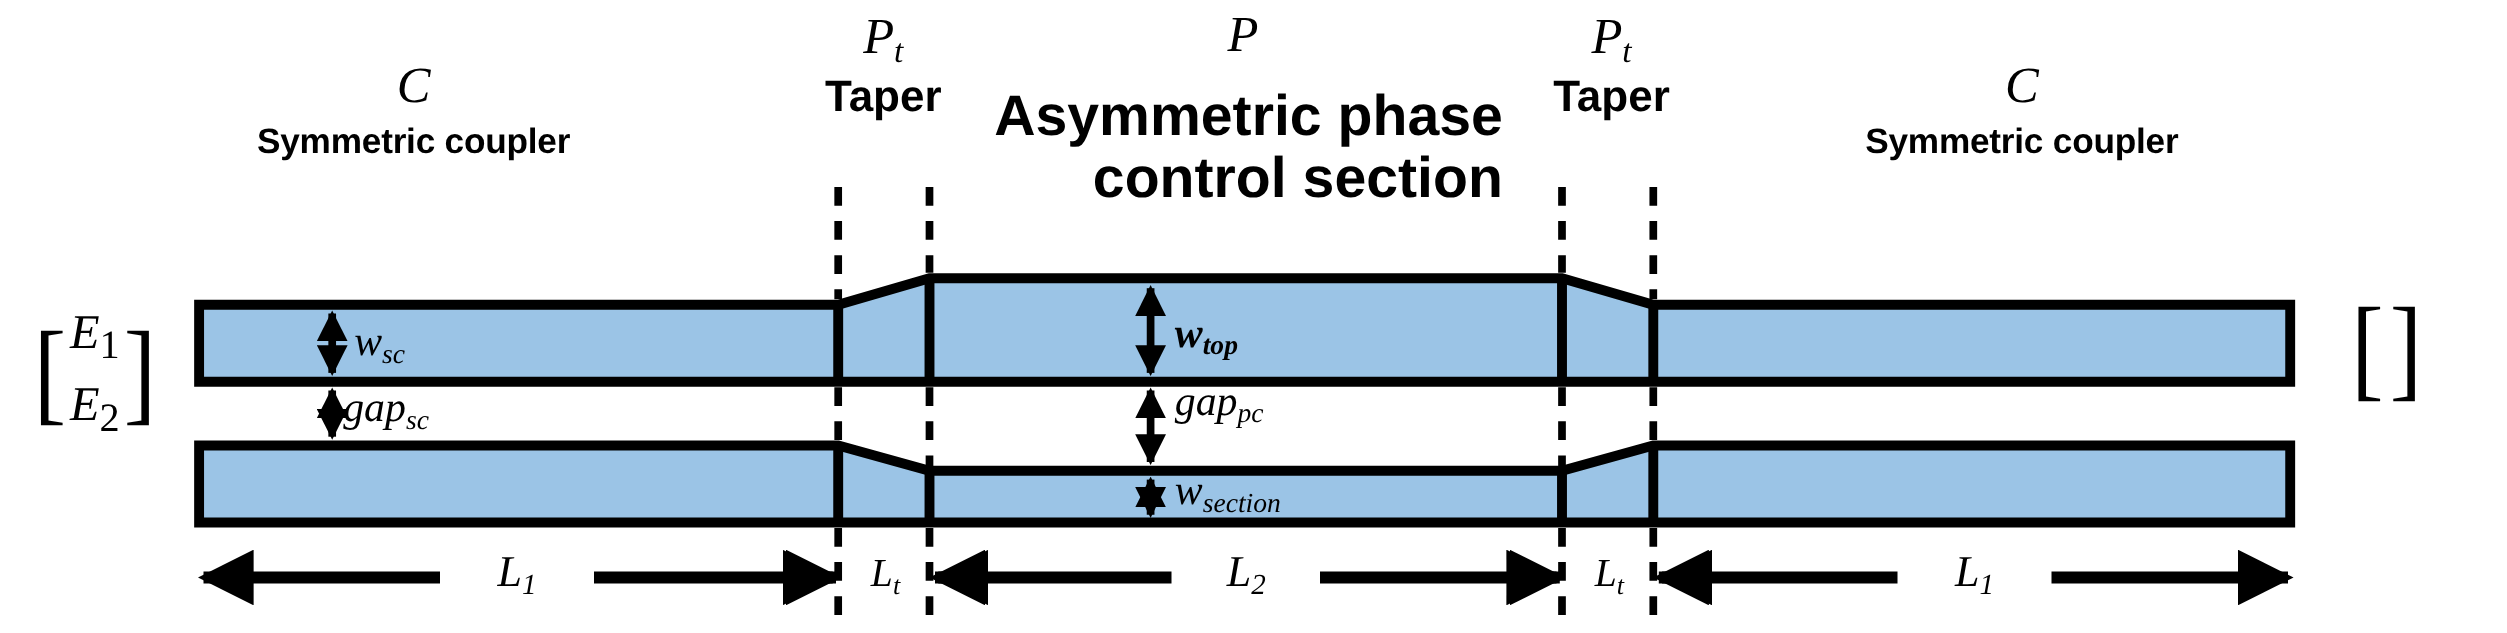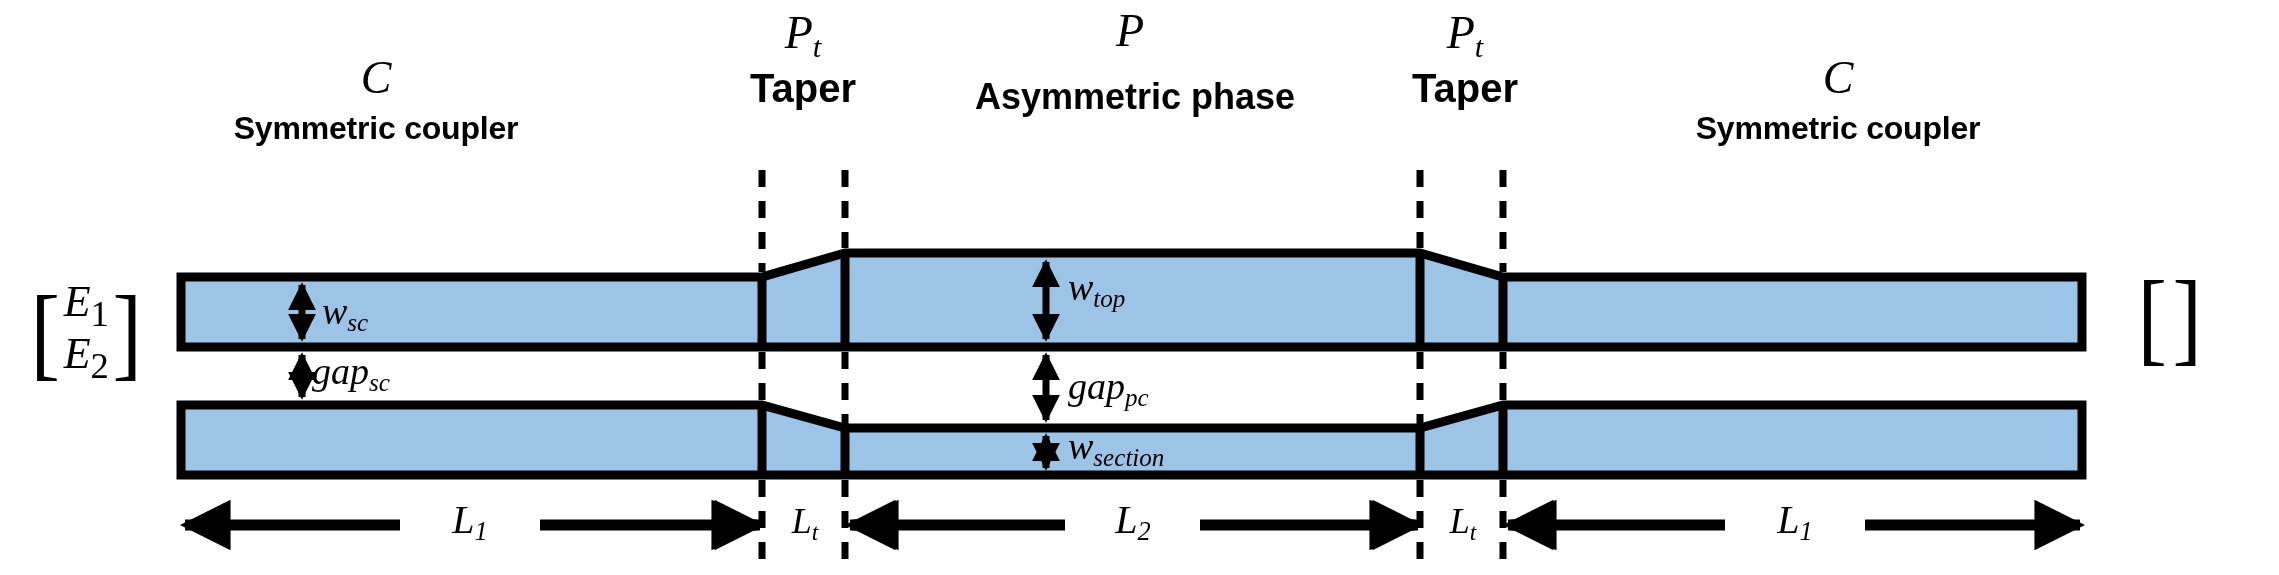--- a/index.html
+++ b/index.html
@@ -44,21 +44,21 @@
     font-style: italic;
     vertical-align: -0.28em;
     line-height: 0;
   }
   .ctr {
     transform: translateX(-50%);
   }
   
   .cap-sym { font-size: 32px; letter-spacing: -0.2px; }
   .cap-taper { font-size: 40px; text-align: right; }
-  .cap-phase { font-size: 36px; text-align: right; line-height: 1.08; }
+  .cap-phase { font-size: 52px; text-align: right; line-height: 1.08; }
   
   .coef { font-size: 46px; }
   
   .dim-in { font-size: 38px; }
   
   .evec {
     font-family: "Liberation Serif", serif;
     font-size: 44px;
     display: flex;
     align-items: center;
@@ -67,21 +67,21 @@
   .evec .brk {
     font-size: 104px;
     font-style: normal;
     font-weight: 300;
     line-height: 0.72;
     transform: scaleX(0.85);
   }
   .evec .col {
     display: flex;
     flex-direction: column;
-    gap: 0;
+    gap: 14px;
     padding: 0 1px;
   }
   .evec .col span {
     font-style: italic;
   }
   
   .len { font-size: 40px; }
   .len-t { font-size: 36px; }
 </style>
 </head>
@@ -175,20 +175,21 @@
   <div class="lbl bold-sans cap-sym ctr" style="left:376px; top:112px;">Symmetric coupler</div>
 
   <div class="lbl math coef ctr" style="left:803px; top:10px;">
     <span>P</span><sub>t</sub>
   </div>
   <div class="lbl bold-sans cap-taper ctr" style="left:803px; top:68px;">Taper</div>
 
   <div class="lbl math coef ctr" style="left:1130px; top:8px;">P</div>
   <div class="lbl bold-sans cap-phase ctr" style="left:1135px; top:78px;">
     <div>Asymmetric phase</div>
+    <div>control section</div>
   </div>
 
   <div class="lbl math coef ctr" style="left:1465px; top:10px;">
     <span>P</span><sub>t</sub>
   </div>
   <div class="lbl bold-sans cap-taper ctr" style="left:1465px; top:68px;">Taper</div>
 
   <div class="lbl math coef ctr" style="left:1838px; top:55px;">C</div>
   <div class="lbl bold-sans cap-sym ctr" style="left:1838px; top:112px;">Symmetric coupler</div>
 
@@ -207,25 +208,25 @@
   </div>
 
   <div class="lbl math dim-in" style="left:322px; top:292px;">
     <span>w</span><sub>sc</sub>
   </div>
 
   <div class="lbl math dim-in" style="left:312px; top:352px;">
     <span>gap</span><sub>sc</sub>
   </div>
 
-  <div class="lbl math dim-in" style="left:1068px; top:268px;">
+  <div class="lbl math dim-in" style="left:1068px; top:284px;font-weight:bold;">
     <span>w</span><sub>top</sub>
   </div>
 
-  <div class="lbl math dim-in" style="left:1068px; top:367px;">
+  <div class="lbl math dim-in" style="left:1068px; top:346px;">
     <span>gap</span><sub>pc</sub>
   </div>
 
   <div class="lbl math dim-in" style="left:1068px; top:427px;">
     <span>w</span><sub>section</sub>
   </div>
 
   <div class="lbl math len ctr" style="left:470px; top:500px;">
     <span>L</span><sub>1</sub>
   </div>

